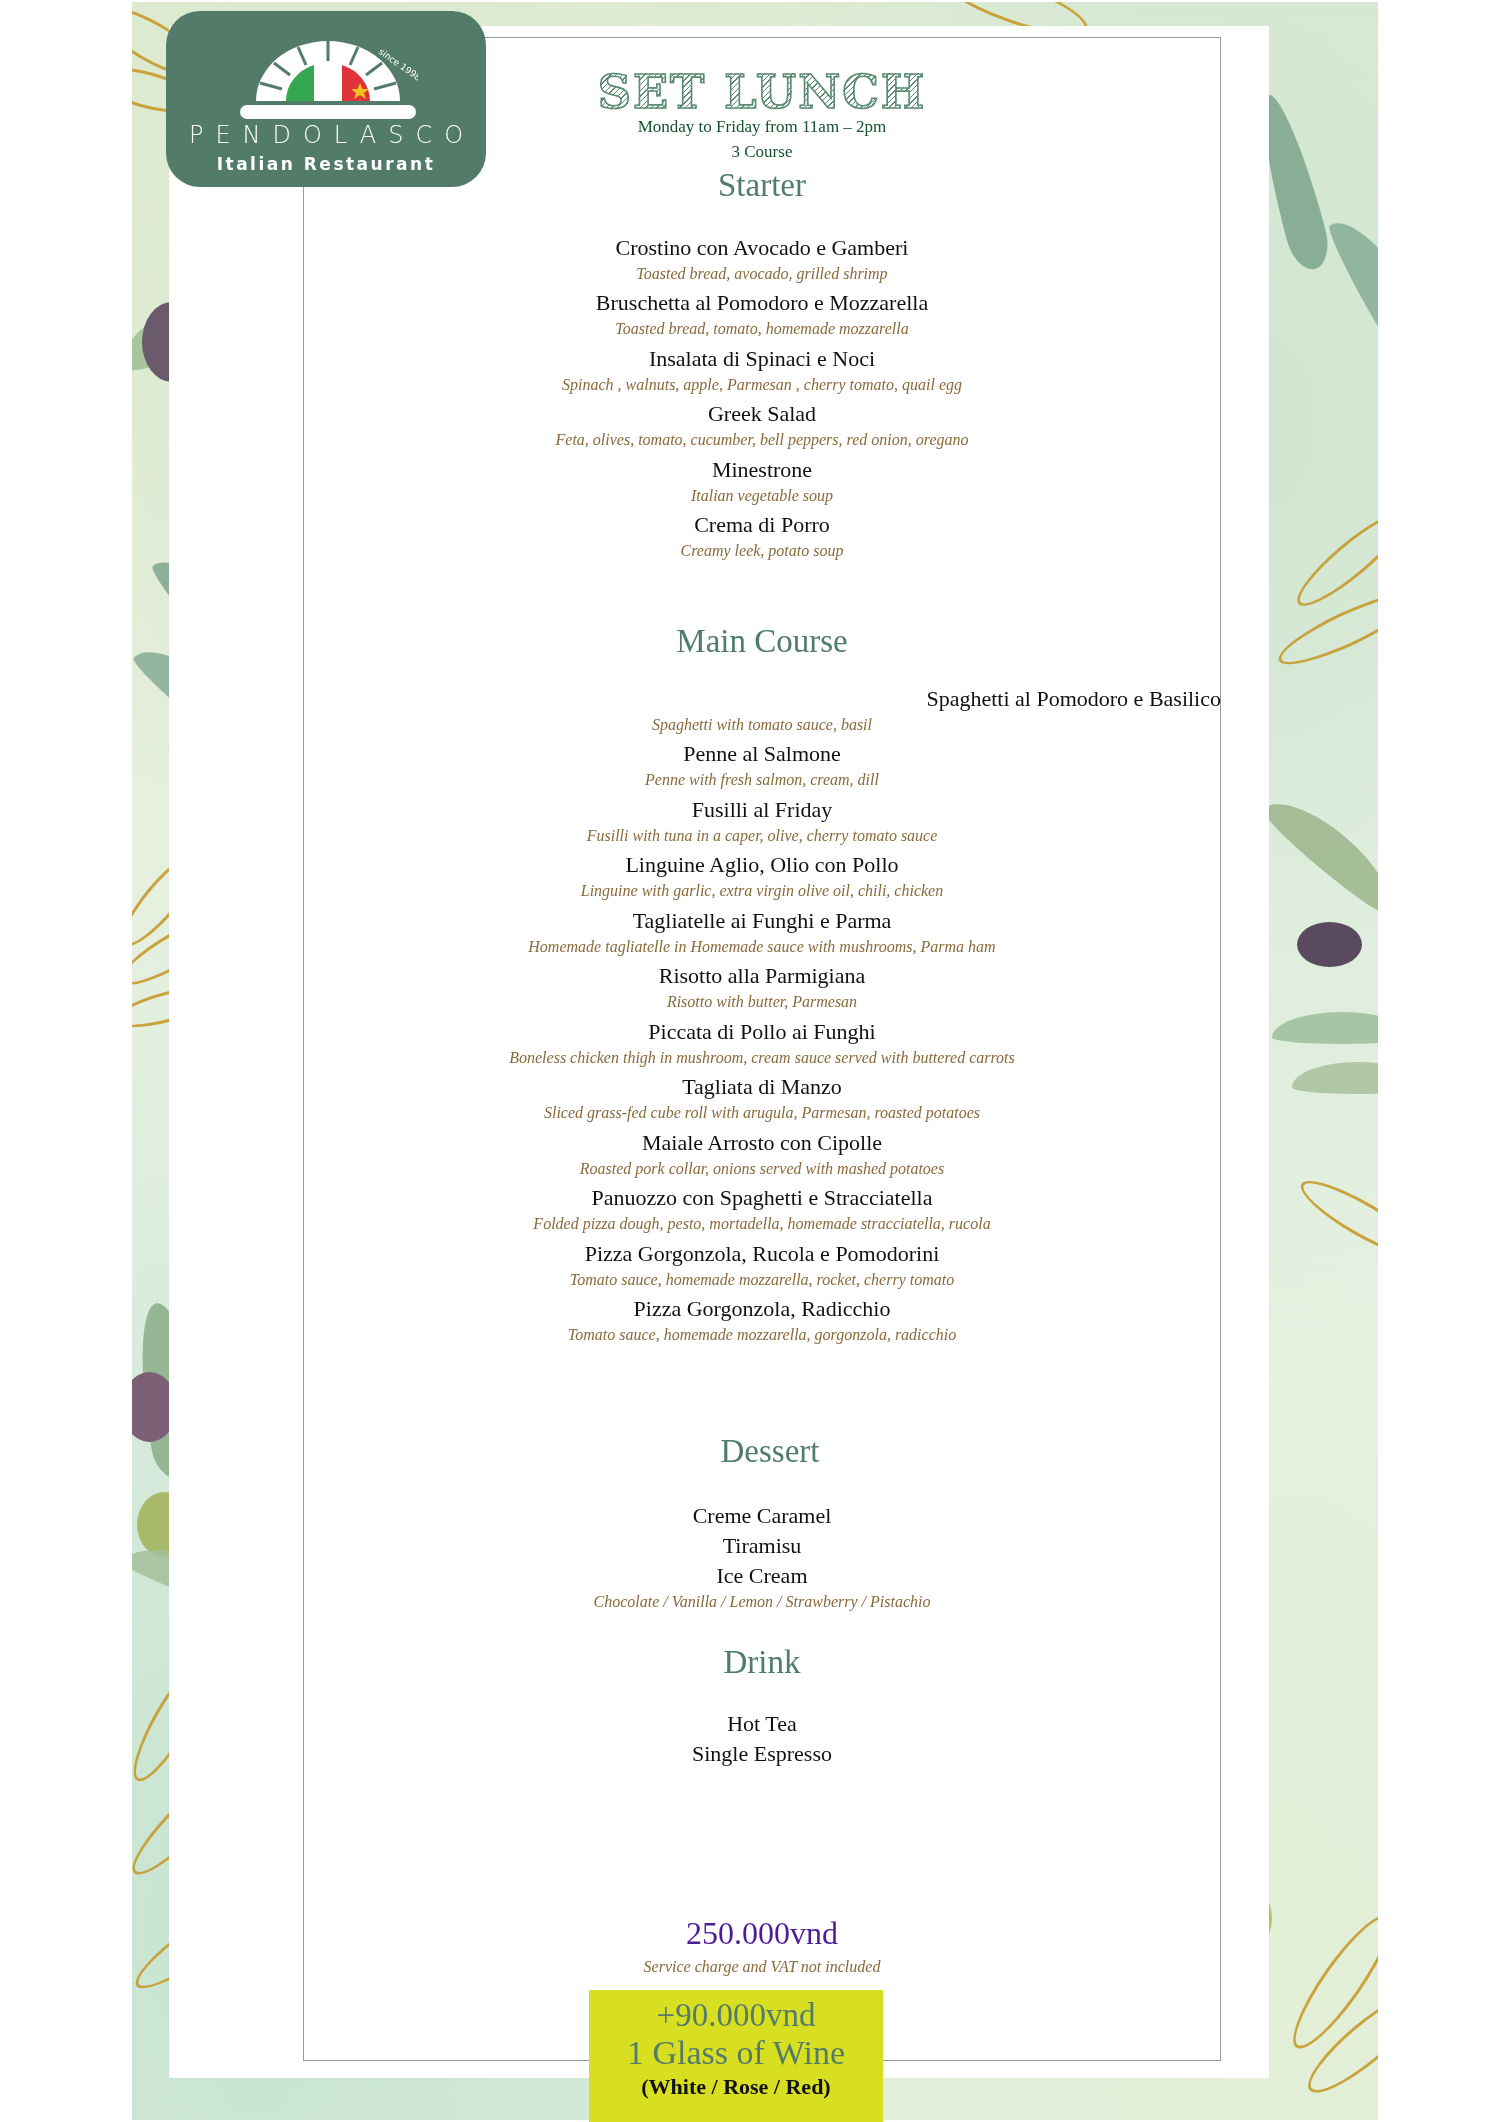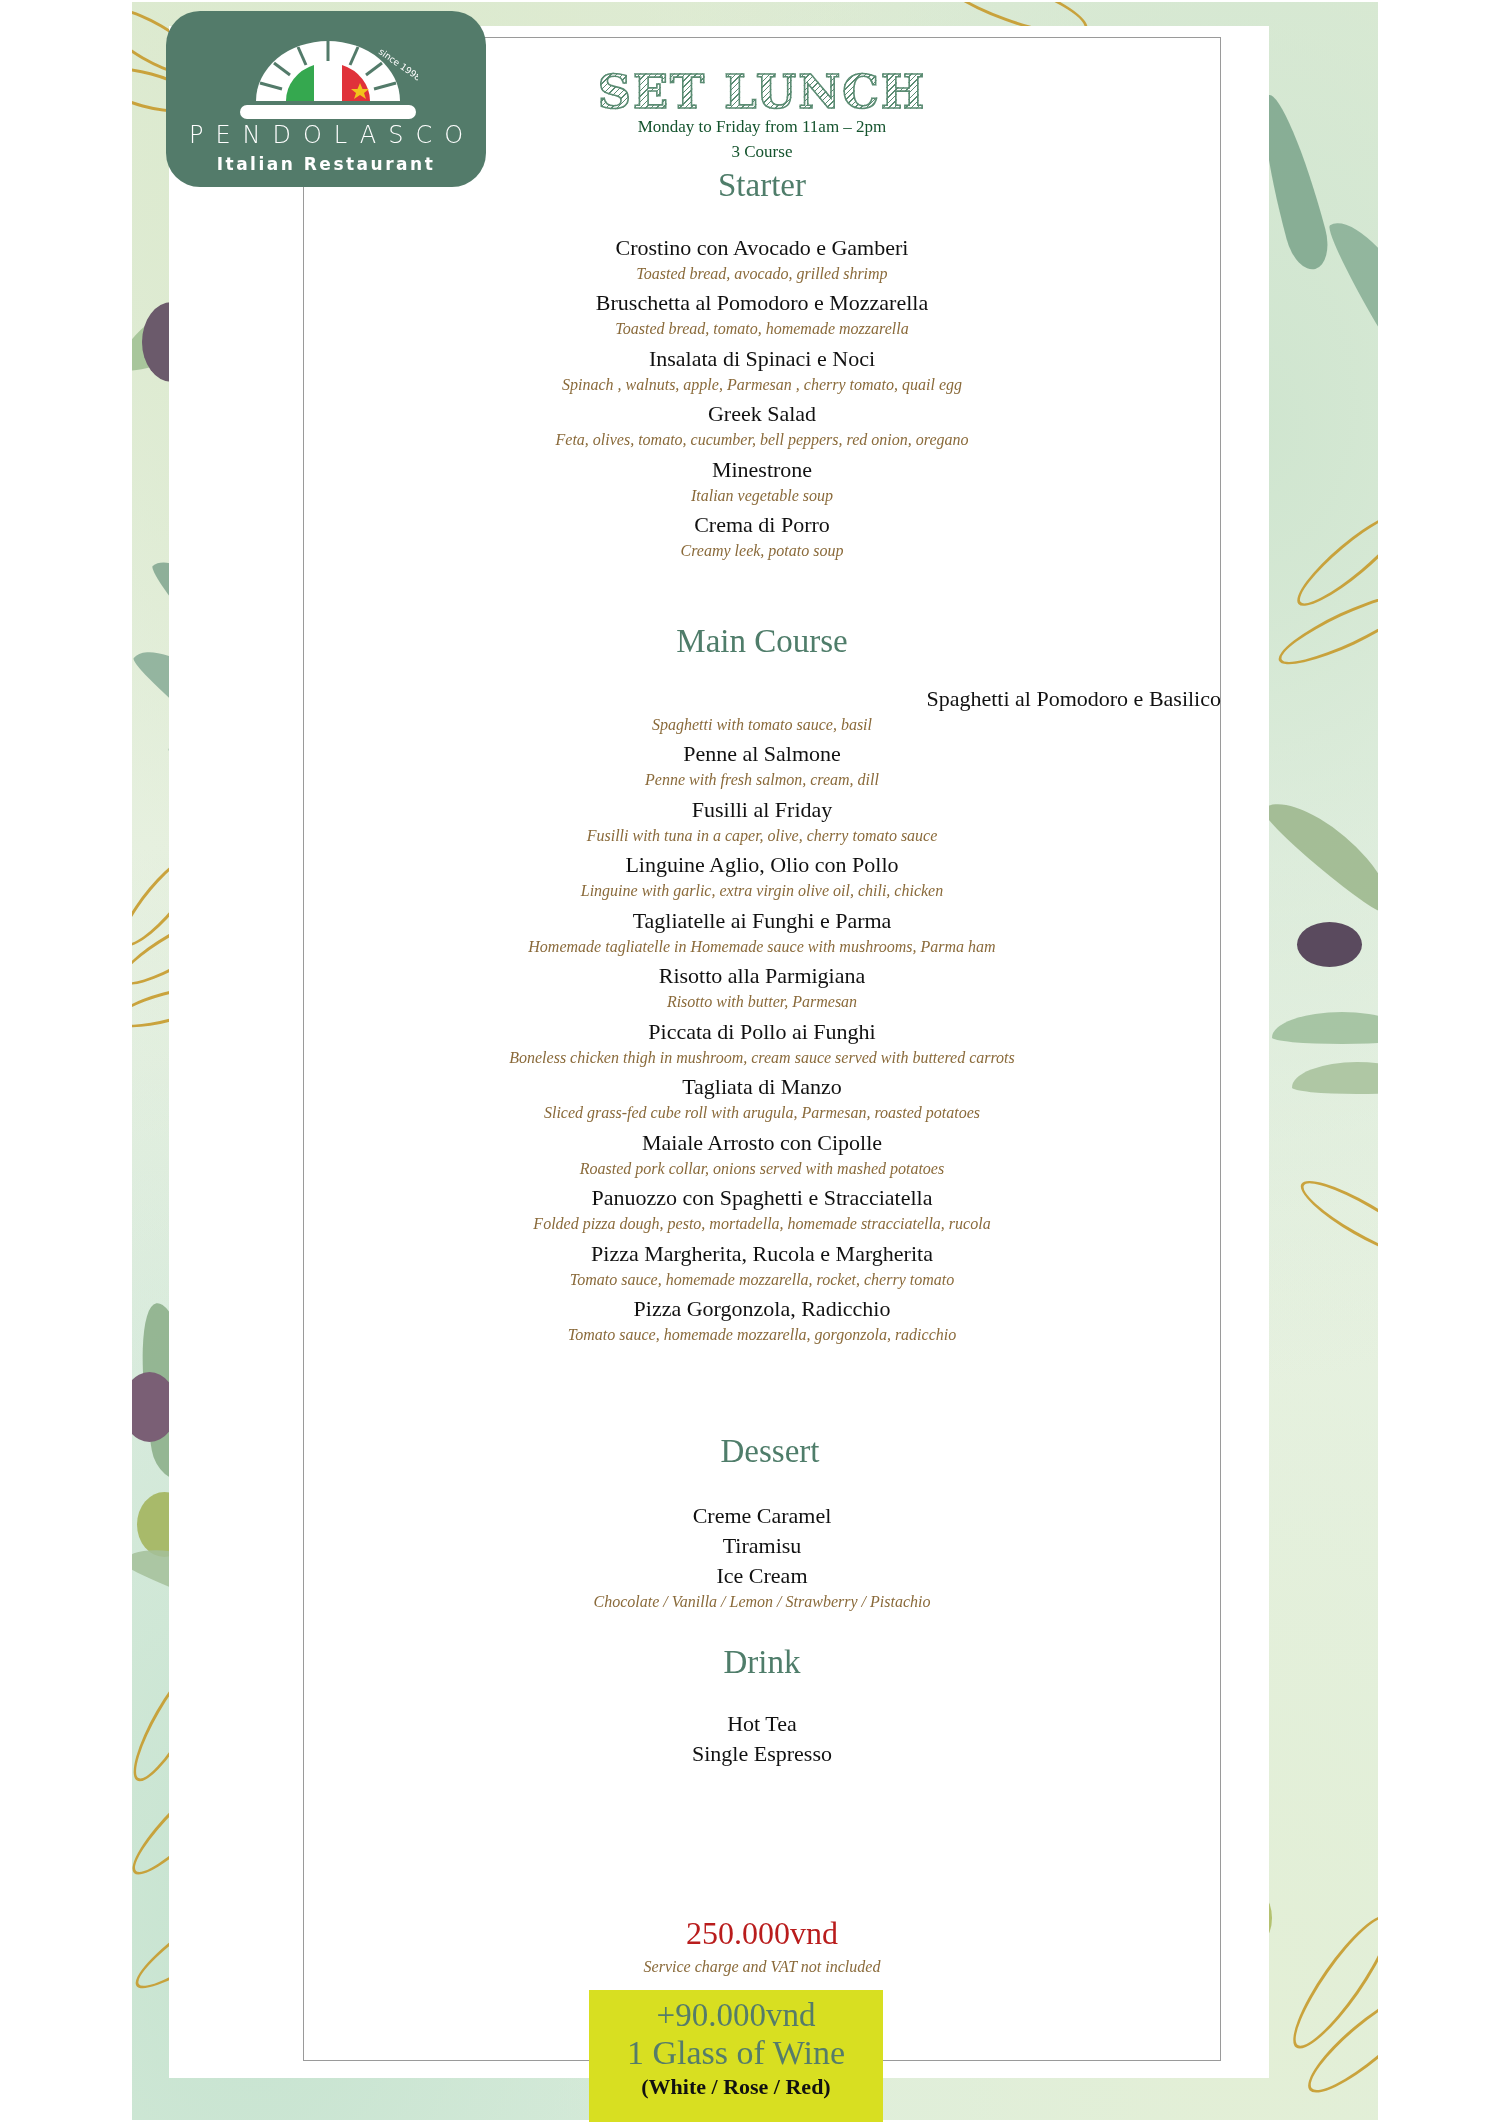--- a/index.html
+++ b/index.html
@@ -58,21 +58,21 @@
     -webkit-background-clip: text; background-clip: text;
     display: block;
   }
   .subtitle { position: absolute; left: 0; right: 0; font-size: 17px; color: #14532d; font-family: "Liberation Serif", serif; }
   .section-title {
     position: absolute; left: 0; right: 0; font-family: "Liberation Serif", serif;
     font-size: 33px; color: #4f7d6a;
   }
   .dish { position: absolute; left: 0; right: 0; font-family: "Liberation Serif", serif; font-size: 22px; color: #111111; }
   .desc { position: absolute; left: 0; right: 0; font-family: "Liberation Serif", serif; font-style: italic; font-size: 16px; color: #8a6a3a; }
-  .price { position: absolute; left: 0; right: 0; font-family: "Liberation Serif", serif; font-size: 32px; color: #b91c1c; }
+  .price { position: absolute; left: 0; right: 0; font-family: "Liberation Serif", serif; font-size: 32px; color: #4c1d95; }
 
   .wine-box {
     position: absolute; left: 589px; top: 1990px; width: 294px; height: 132px;
     background: #d8df21; z-index: 6; text-align: center;
     font-family: "Liberation Serif", serif;
   }
   .wine-price { display: block; margin-top: 6px; font-size: 33px; color: #557c6a; line-height: 38px; }
   .wine-label { display: block; font-size: 34px; color: #557c6a; line-height: 38px; }
   .wine-options { display: block; font-size: 22px; color: #111; line-height: 30px; font-weight: bold; }
 </style>
@@ -185,21 +185,21 @@
   <div class="dish" style="top:926px;">Risotto alla Parmigiana</div>
   <div class="desc" style="top:956px;">Risotto with butter, Parmesan</div>
   <div class="dish" style="top:982px;">Piccata di Pollo ai Funghi</div>
   <div class="desc" style="top:1012px;">Boneless chicken thigh in mushroom, cream sauce served with buttered carrots</div>
   <div class="dish" style="top:1037px;">Tagliata di Manzo</div>
   <div class="desc" style="top:1067px;">Sliced grass-fed cube roll with arugula, Parmesan, roasted potatoes</div>
   <div class="dish" style="top:1093px;">Maiale Arrosto con Cipolle</div>
   <div class="desc" style="top:1123px;">Roasted pork collar, onions served with mashed potatoes</div>
   <div class="dish" style="top:1148px;">Panuozzo con Spaghetti e Stracciatella</div>
   <div class="desc" style="top:1178px;">Folded pizza dough, pesto, mortadella,  homemade stracciatella, rucola</div>
-  <div class="dish" style="top:1204px;">Pizza Margherita, Rucola e Margherita</div>
+  <div class="dish" style="top:1204px;">Pizza Gorgonzola, Rucola e Pomodorini</div>
   <div class="desc" style="top:1234px;">Tomato sauce, homemade mozzarella, rocket, cherry tomato</div>
   <div class="dish" style="top:1259px;">Pizza Gorgonzola, Radicchio</div>
   <div class="desc" style="top:1289px;">Tomato sauce, homemade mozzarella, gorgonzola, radicchio</div>
 
   <div class="section-title" style="top:1396px;padding-left:16px;">Dessert</div>
   <div class="dish" style="top:1466px;">Creme Caramel</div>
   <div class="dish" style="top:1496px;">Tiramisu</div>
   <div class="dish" style="top:1526px;">Ice Cream</div>
   <div class="desc" style="top:1556px;">Chocolate / Vanilla / Lemon / Strawberry / Pistachio</div>
 

